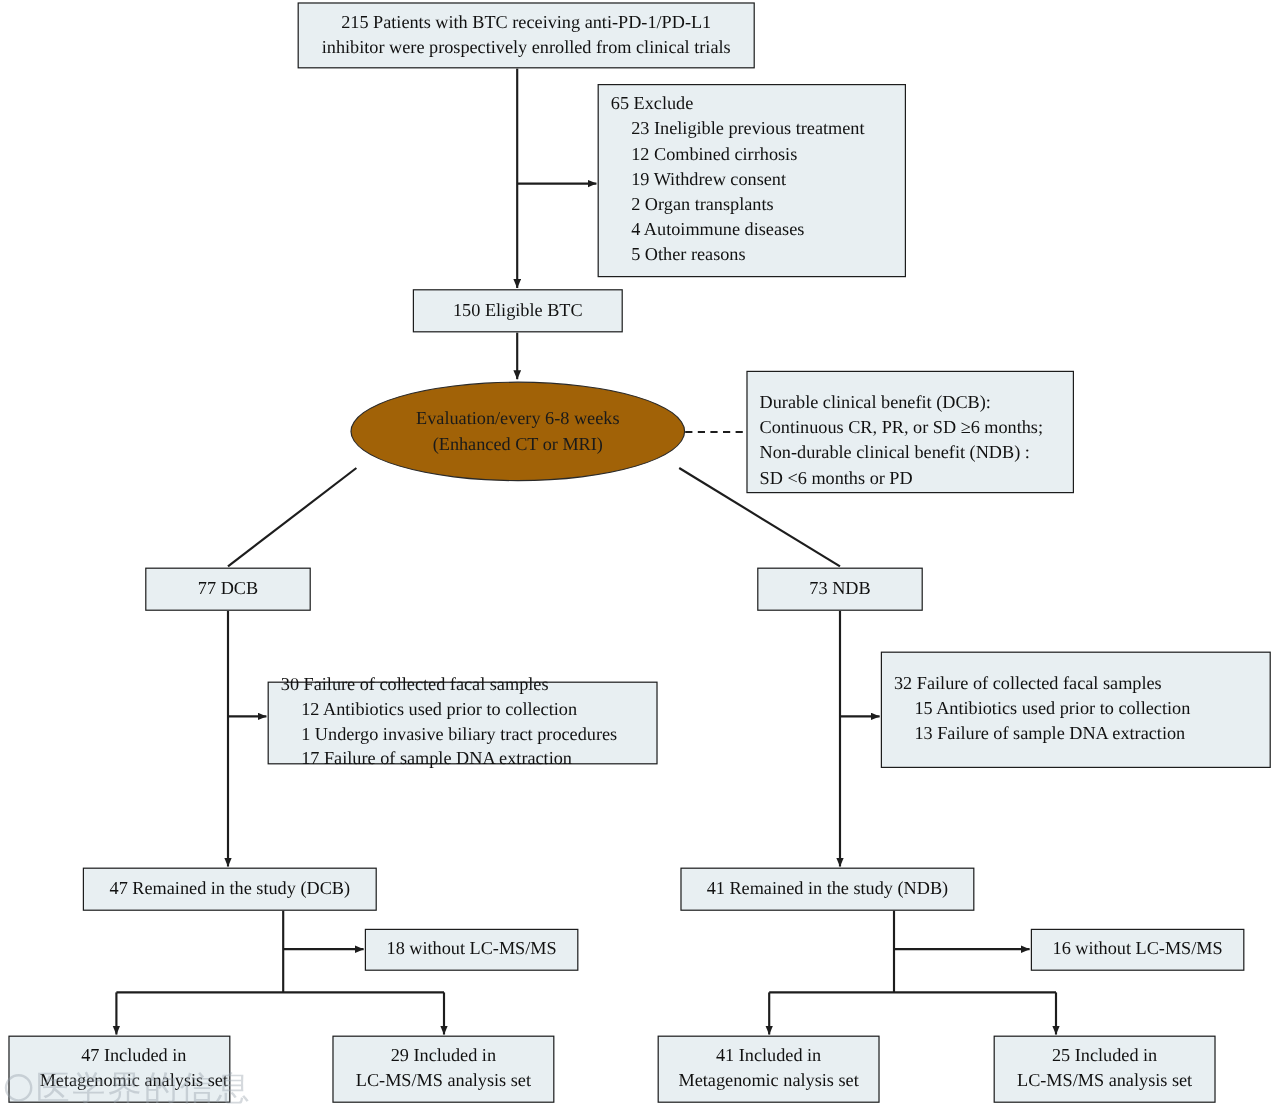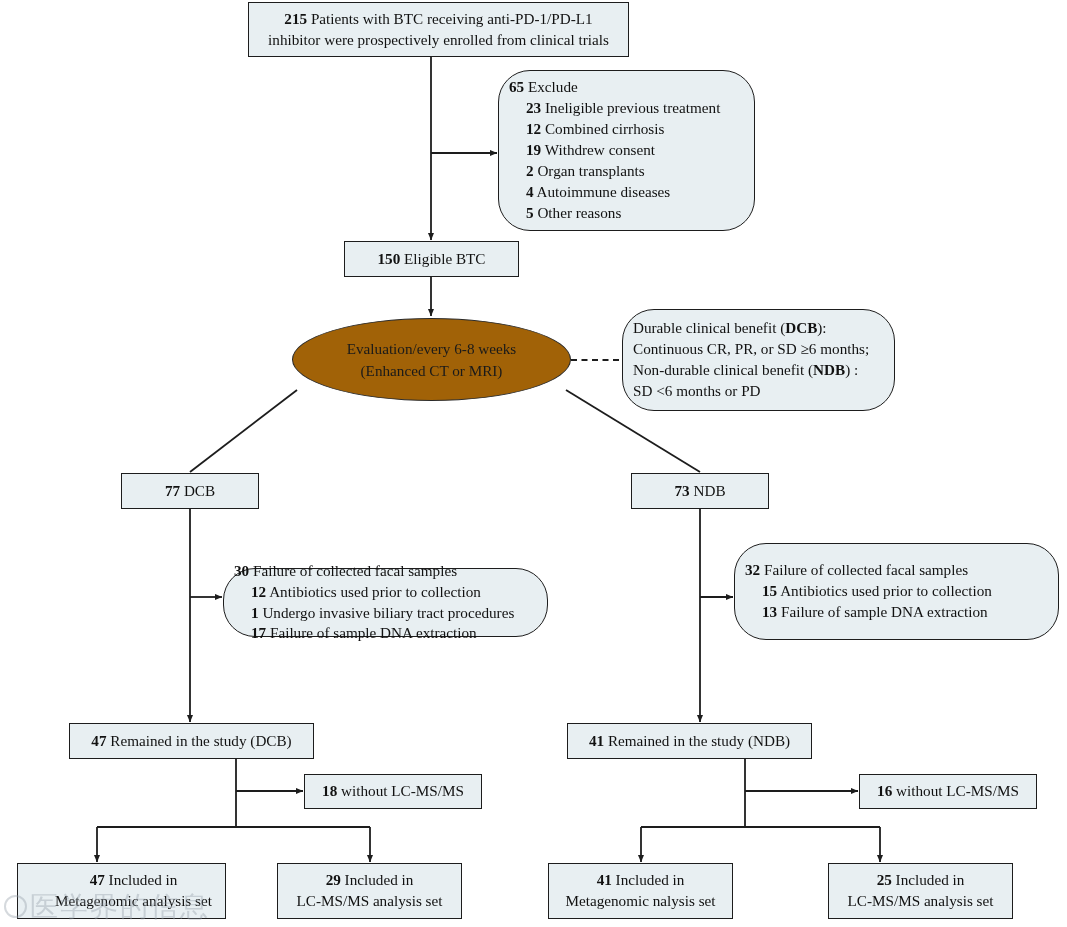--- a/index.html
+++ b/index.html
@@ -40,25 +40,24 @@
     z-index: 2;
   }
   .node.center {
     align-items: center;
     text-align: center;
   }
   .node.left {
     align-items: flex-start;
     text-align: left;
     padding-left: 10px;
-    border-radius: 32px;
   }
   .node .ln { white-space: nowrap; display: block; }
   .node .ln.ind { padding-left: 17px; }
-  b { font-weight: bold; }
+  b { font-weight: normal; }
 
   .ellipse {
     position: absolute;
     box-sizing: border-box;
     background: #a16207;
     border: 1.5px solid #2a2a2a;
     border-radius: 50%;
     display: flex;
     flex-direction: column;
     justify-content: center;
@@ -156,21 +155,21 @@
 
   <div class="node center" style="left:344px; top:241px; width:175px; height:36px;">
     <span class="ln"><b>150</b><span> Eligible BTC</span></span>
   </div>
 
   <div class="ellipse" style="left:292px; top:318px; width:279px; height:83px;">
     <span class="ln">Evaluation/every 6-8 weeks</span>
     <span class="ln">(Enhanced CT or MRI)</span>
   </div>
 
-  <div class="node left" style="left:622px; top:309px; width:273px; height:102px;">
+  <div class="node left" style="left:622px; top:309px; width:273px; height:102px;justify-content:flex-end;">
     <span class="ln"><span>Durable clinical benefit (</span><b>DCB</b><span>):</span></span>
     <span class="ln">Continuous CR, PR, or SD ≥6 months;</span>
     <span class="ln"><span>Non-durable clinical benefit (</span><b>NDB</b><span>) :</span></span>
     <span class="ln">SD &lt;6 months or PD</span>
   </div>
 
   <div class="node center" style="left:121px; top:473px; width:138px; height:36px;">
     <span class="ln"><b>77</b><span> DCB</span></span>
   </div>
 
@@ -200,21 +199,21 @@
   </div>
 
   <div class="node center" style="left:304px; top:774px; width:178px; height:35px;">
     <span class="ln"><b>18</b><span> without LC-MS/MS</span></span>
   </div>
 
   <div class="node center" style="left:859px; top:774px; width:178px; height:35px;">
     <span class="ln"><b>16</b><span> without LC-MS/MS</span></span>
   </div>
 
-  <div class="node center" style="left:17px; top:863px; width:209px; height:56px;padding-left:24px;">
+  <div class="node center" style="left:7px; top:863px; width:185px; height:56px;padding-left:24px;">
     <span class="ln"><b>47</b><span> Included in</span></span>
     <span class="ln">Metagenomic analysis set</span>
   </div>
 
   <div class="node center" style="left:277px; top:863px; width:185px; height:56px;">
     <span class="ln"><b>29</b><span> Included in</span></span>
     <span class="ln">LC-MS/MS analysis set</span>
   </div>
 
   <div class="node center" style="left:548px; top:863px; width:185px; height:56px;">

